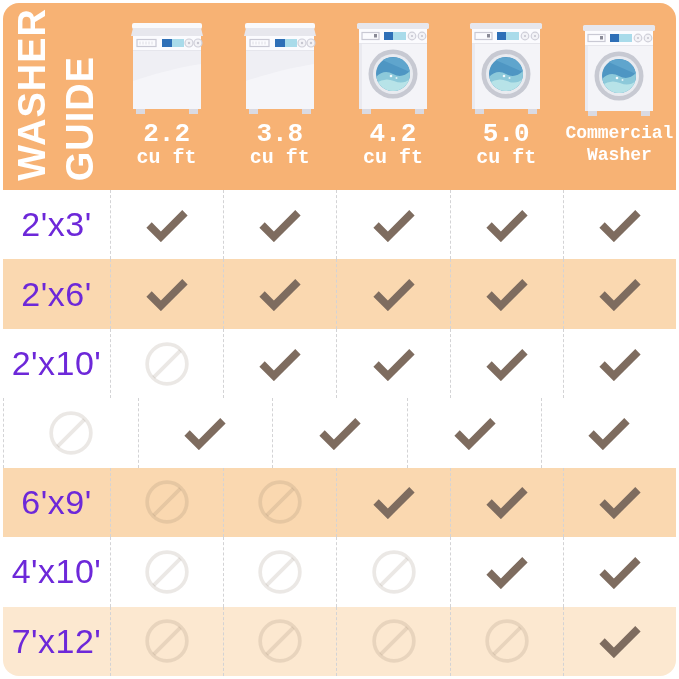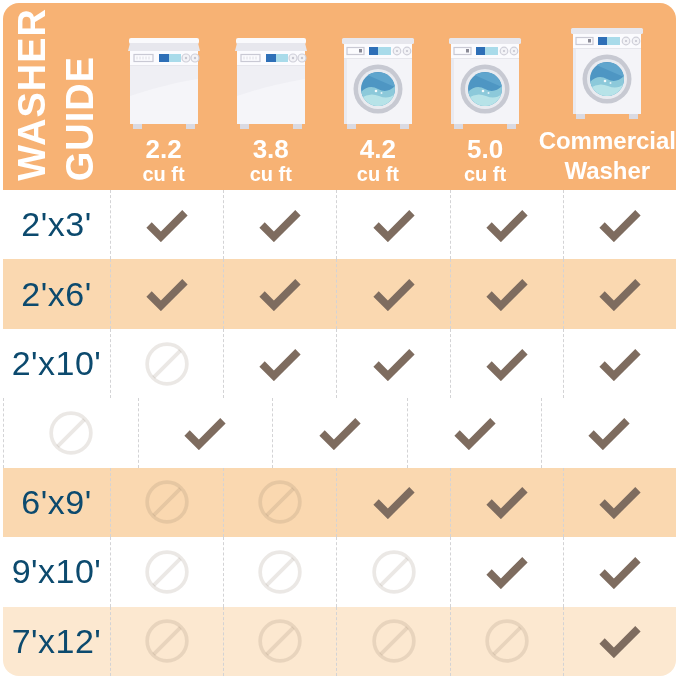--- a/index.html
+++ b/index.html
@@ -7,35 +7,35 @@
   .page{position:relative;width:679px;height:679px;background:#fff;overflow:hidden;}
   .card{position:absolute;left:3px;top:3px;width:673px;height:673px;border-radius:16px;overflow:hidden;
         display:flex;flex-direction:column;background:#fff;}
   
   .header{flex:0 0 187px;height:187px;background:#F7B274;display:flex;}
   .title-block{flex:0 0 107px;width:107px;display:flex;flex-direction:row;justify-content:center;
                align-items:flex-end;gap:5px;padding-bottom:9px;box-sizing:border-box;}
   .vtext{writing-mode:vertical-rl;transform:rotate(180deg);color:#FFFFFF;font-weight:bold;
          font-size:38px;letter-spacing:1px;line-height:1.12;}
   .header-columns{flex:1;display:flex;}
-  .header-col{flex:1;display:flex;flex-direction:column;align-items:center;justify-content:flex-end;
-              padding-bottom:5px;box-sizing:border-box;}
+  .header-col{flex:1;display:flex;flex-direction:column;align-items:center;justify-content:center;
+              padding-bottom:5px;box-sizing:border-box;font-family:Liberation Mono, monospace;}
   .icon-slot{height:97px;display:flex;align-items:flex-end;justify-content:center;}
   .cap-label{margin-top:5px;text-align:center;color:#FFFFFF;font-weight:bold;}
   .cap-top{font-size:26px;line-height:1.02;}
   .cap-bottom{font-size:20px;line-height:1.12;}
-  .small-label .cap-top,.small-label .cap-bottom{font-size:24px;line-height:1.22;}
+  .small-label .cap-top,.small-label .cap-bottom{font-size:18px;line-height:1.22;}
   
   .size-table{flex:1;display:flex;flex-direction:column;}
   .row{flex:1;display:flex;}
   .row-white{background:#FFFFFF;}
   .row-peach-dark{background:#FAD8B0;}
   .row-peach-light{background:#FCE8D0;}
   .row-label{flex:0 0 107px;width:107px;display:flex;align-items:center;justify-content:center;
-             font-size:34px;color:#0c4a6e;letter-spacing:0.5px;}
+             font-size:34px;color:#6d28d9;letter-spacing:0.5px;}
   .cell{flex:1;display:flex;align-items:center;justify-content:center;border-left:1px dashed #D3D3D5;}
   .prohibited-mark{color:rgba(126,108,92,0.155);}
 </style>
 </head>
 <body>
 
 <div class="page">
   <div class="card">
 
     <div class="header">
@@ -367,21 +367,21 @@
   </svg>
           </div>
           <div class="cell">
             <svg width="44" height="34" viewBox="0 0 46 36" xmlns="http://www.w3.org/2000/svg">
     <path d="M4 18 L16.5 30.5 L42 5" fill="none" stroke="#7E6C5F" stroke-width="8" stroke-linejoin="miter"></path>
   </svg>
           </div>
         </div>
 
   <div class="row row-white">
-    <div class="row-label">9'x10'</div>
+    <div class="row-label">4'x10'</div>
   <div class="cell">
             <svg class="prohibited-mark" width="48" height="48" viewBox="0 0 52 52" xmlns="http://www.w3.org/2000/svg">
     <circle cx="26" cy="26" r="21.5" fill="none" stroke="currentColor" stroke-width="4"></circle>
     <line x1="11.5" y1="40.5" x2="40.5" y2="11.5" stroke="currentColor" stroke-width="4"></line>
   </svg>
           </div>
           <div class="cell">
             <svg class="prohibited-mark" width="48" height="48" viewBox="0 0 52 52" xmlns="http://www.w3.org/2000/svg">
     <circle cx="26" cy="26" r="21.5" fill="none" stroke="currentColor" stroke-width="4"></circle>
     <line x1="11.5" y1="40.5" x2="40.5" y2="11.5" stroke="currentColor" stroke-width="4"></line>

